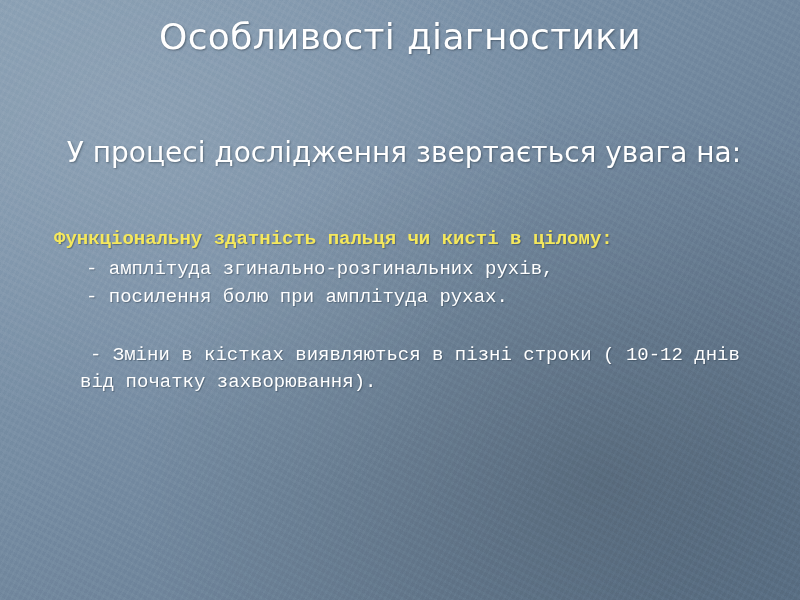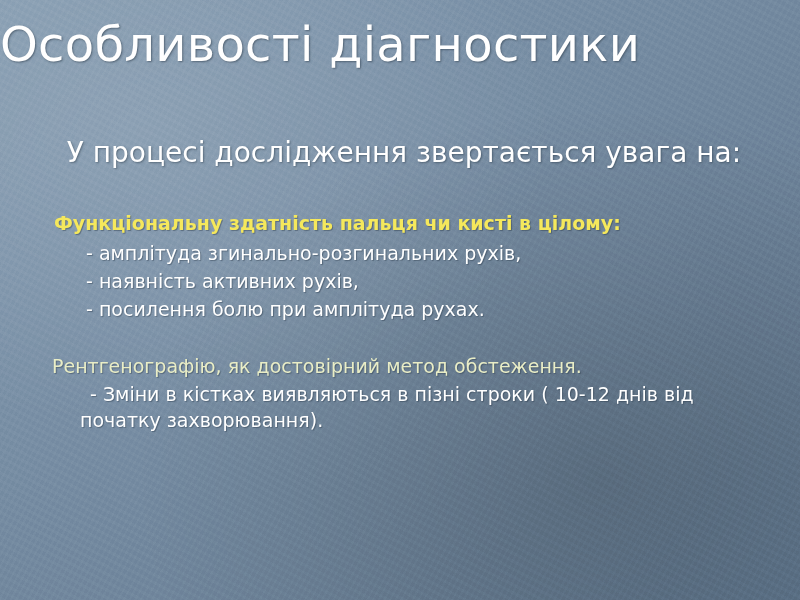--- a/index.html
+++ b/index.html
@@ -39,41 +39,42 @@
     position: relative;
     z-index: 2;
     width: 100%;
     height: 100%;
   }
   .title {
     position: absolute;
     top: 16px;
     left: 0;
     width: 800px;
-    text-align: left;
-    font-size: 48px;
+    text-align: center;
+    font-size: 36px;
     color: #ffffff;
     letter-spacing: 0.3px;
     text-shadow: 1px 1px 2px rgba(40,55,70,0.55);
   }
   .lead {
     position: absolute;
     top: 136px;
     left: 4px;
     width: 800px;
     text-align: center;
     font-size: 28px;
     color: #ffffff;
     text-shadow: 1px 1px 2px rgba(40,55,70,0.5);
   }
   .body-block {
     position: absolute;
-    top: 212px;
+    top: 228px;
     left: 48px;
     width: 720px;
+    font-family: Liberation Mono, monospace;
   }
   .heading-yellow {
     font-size: 19px;
     font-weight: bold;
     color: #f5e85c;
     margin: 0 0 6px 6px;
     text-shadow: 1px 1px 1px rgba(40,55,70,0.45);
   }
   .bullet {
     font-size: 19px;
@@ -110,24 +111,22 @@
 
     <div class="title">Особливості діагностики</div>
 
     <div class="lead">У процесі дослідження звертається увага на:</div>
 
     <div class="body-block">
 
       <div class="heading-yellow">Функціональну здатність пальця чи кисті в цілому:</div>
 
       <div class="bullet">- амплітуда згинально-розгинальних рухів,</div>
-      <div class="bullet">- наявність активних рухів,</div>
       <div class="bullet">- посилення болю при амплітуда рухах.</div>
 
       <div class="gap"></div>
 
-      <div class="heading-pale">Рентгенографію, як достовірний метод обстеження.</div>
 
       <div class="para">- Зміни в кістках виявляються в пізні строки ( 10-12 днів від початку захворювання).</div>
 
     </div>
   </div>
 </div>
 
 </body></html>

